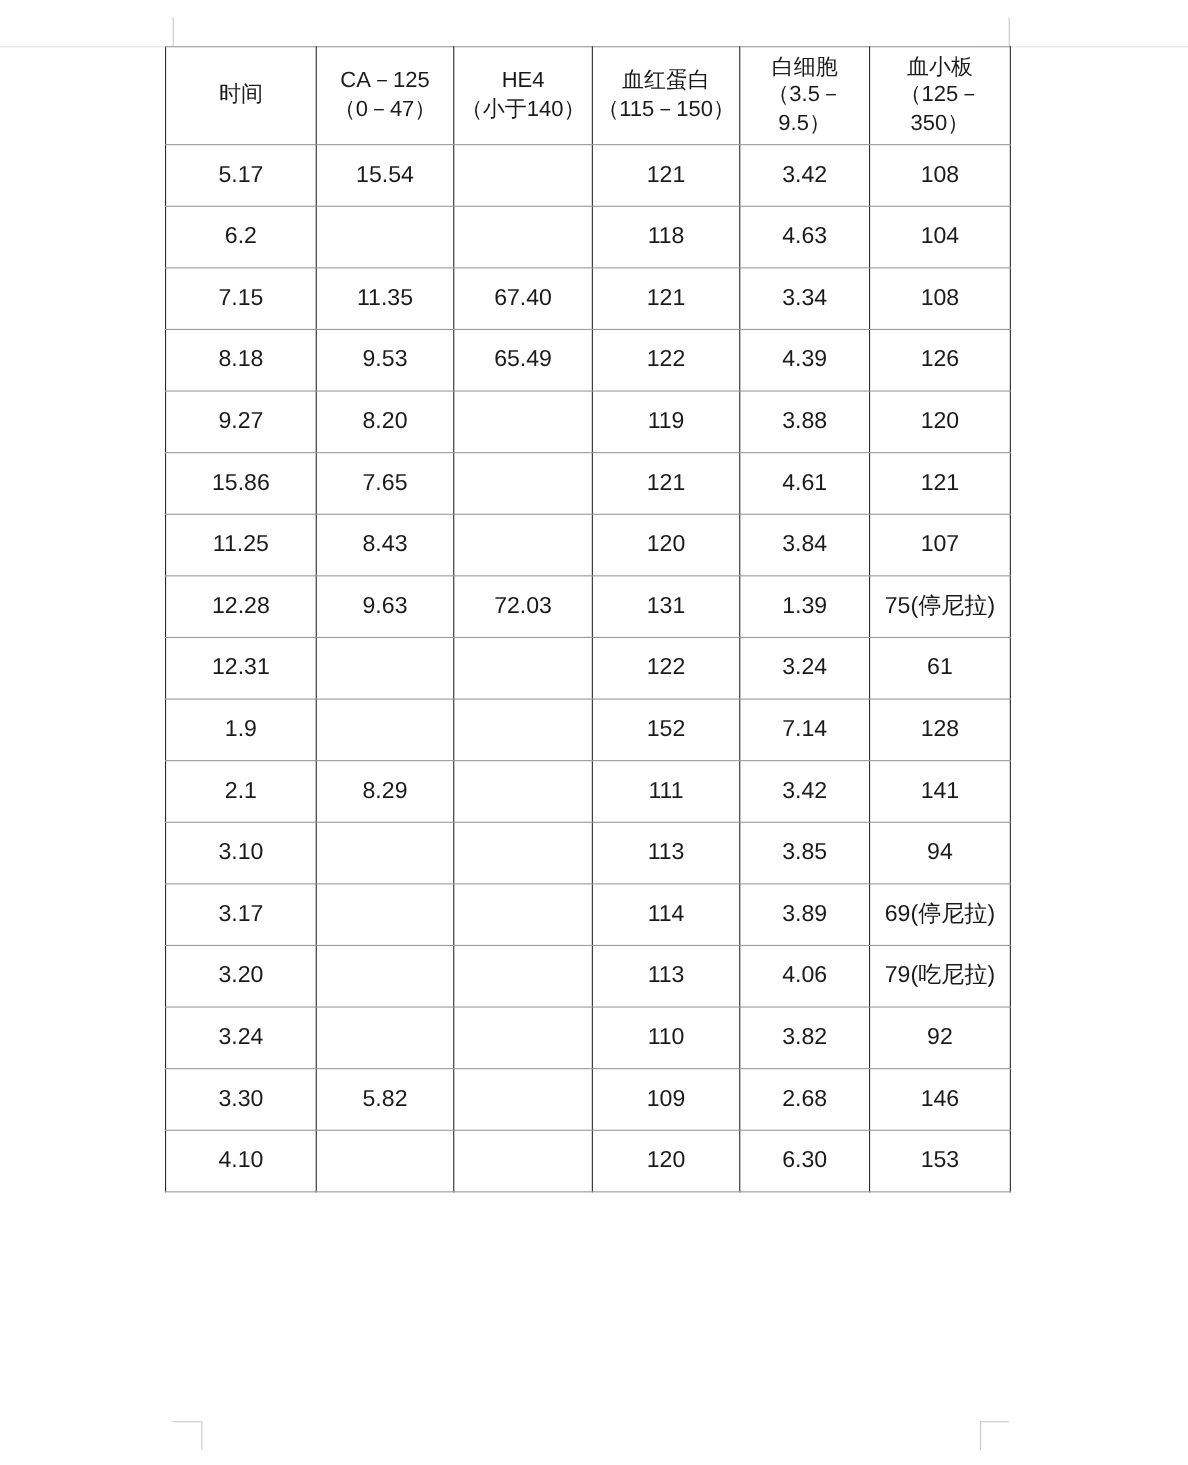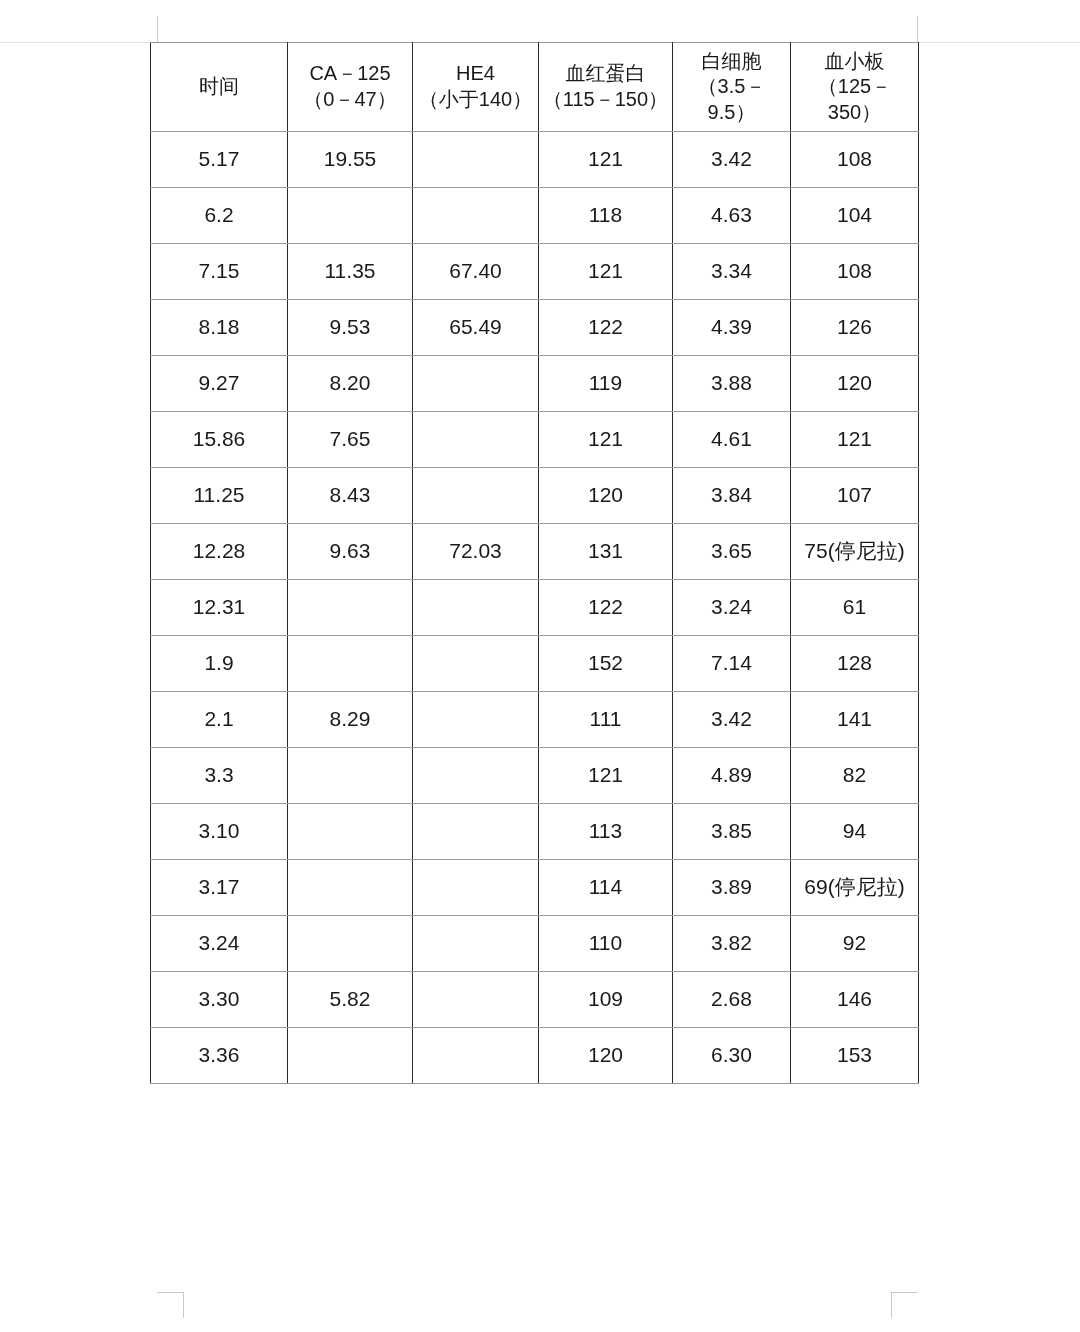--- a/index.html
+++ b/index.html
@@ -153,21 +153,21 @@
           </th>
           <th>
             <span class="hdr-name">血小板</span>
             <span class="hdr-range">（125－350）</span>
           </th>
         </tr>
     </thead>
     <tbody>
         <tr>
           <td>5.17</td>
-          <td>19.55</td>
+          <td>15.54</td>
           <td class="cell-empty"></td>
           <td>121</td>
           <td>3.42</td>
           <td>108</td>
         </tr>
         <tr>
           <td>6.2</td>
           <td class="cell-empty"></td>
           <td class="cell-empty"></td>
           <td>118</td>
@@ -212,21 +212,21 @@
           <td class="cell-empty"></td>
           <td>120</td>
           <td>3.84</td>
           <td>107</td>
         </tr>
         <tr>
           <td>12.28</td>
           <td>9.63</td>
           <td>72.03</td>
           <td>131</td>
-          <td>3.65</td>
+          <td>1.39</td>
           <td>75(停尼拉)</td>
         </tr>
         <tr>
           <td>12.31</td>
           <td class="cell-empty"></td>
           <td class="cell-empty"></td>
           <td>122</td>
           <td>3.24</td>
           <td>61</td>
         </tr>
@@ -240,61 +240,61 @@
         </tr>
         <tr>
           <td>2.1</td>
           <td>8.29</td>
           <td class="cell-empty"></td>
           <td>111</td>
           <td>3.42</td>
           <td>141</td>
         </tr>
         <tr>
-          <td>3.3</td>
-          <td class="cell-empty"></td>
-          <td class="cell-empty"></td>
-          <td>121</td>
-          <td>4.89</td>
-          <td>82</td>
-        </tr>
-        <tr>
           <td>3.10</td>
           <td class="cell-empty"></td>
           <td class="cell-empty"></td>
           <td>113</td>
           <td>3.85</td>
           <td>94</td>
         </tr>
         <tr>
           <td>3.17</td>
           <td class="cell-empty"></td>
           <td class="cell-empty"></td>
           <td>114</td>
           <td>3.89</td>
           <td>69(停尼拉)</td>
         </tr>
         <tr>
+          <td>3.20</td>
+          <td class="cell-empty"></td>
+          <td class="cell-empty"></td>
+          <td>113</td>
+          <td>4.06</td>
+          <td>79(吃尼拉)</td>
+        </tr>
+        <tr>
           <td>3.24</td>
           <td class="cell-empty"></td>
           <td class="cell-empty"></td>
           <td>110</td>
           <td>3.82</td>
           <td>92</td>
         </tr>
         <tr>
           <td>3.30</td>
           <td>5.82</td>
           <td class="cell-empty"></td>
           <td>109</td>
           <td>2.68</td>
           <td>146</td>
         </tr>
         <tr>
-          <td>3.36</td>
+          <td>4.10</td>
           <td class="cell-empty"></td>
           <td class="cell-empty"></td>
           <td>120</td>
           <td>6.30</td>
           <td>153</td>
         </tr>
       </tbody>
   </table>
 </div>
 

